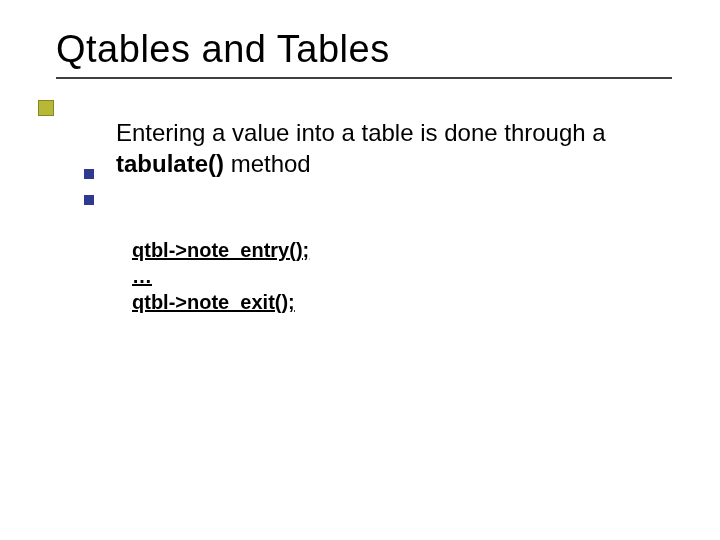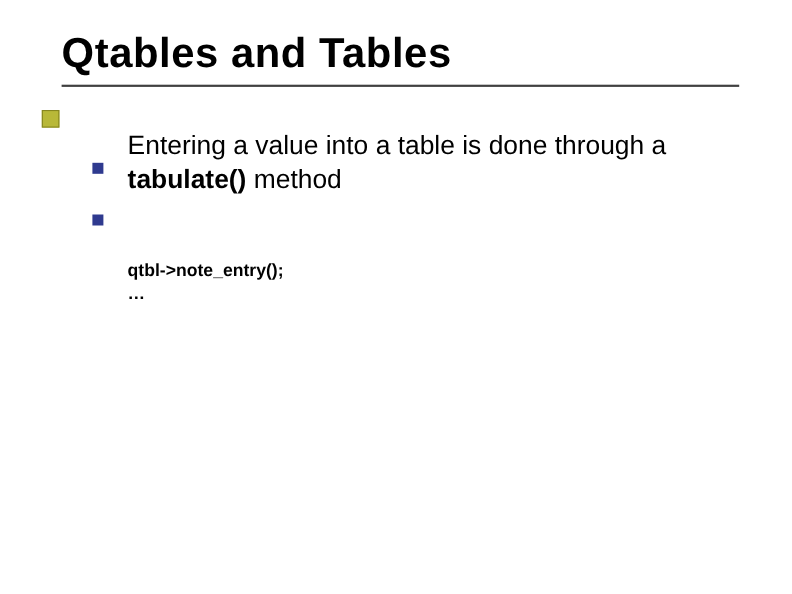--- a/index.html
+++ b/index.html
@@ -17,21 +17,21 @@
     width: 720px;
     height: 540px;
     box-sizing: border-box;
     padding: 28px 48px 20px 56px;
   }
   .title-wrap {
     position: relative;
   }
   .title {
     font-size: 38px;
-    font-weight: 700;
+    font-weight: 400;
     letter-spacing: 0.5px;
     margin: 0 0 6px 0;
   }
   .title-rule {
     height: 2px;
     background: #404040;
     width: 100%;
   }
   .accent-box {
     position: absolute;
@@ -41,21 +41,21 @@
     height: 16px;
     background: #b8b838;
     border: 1px solid #86861f;
     box-sizing: border-box;
   }
   .body {
     margin-top: 38px;
   }
   .item {
     display: flex;
-    align-items: center;
+    align-items: flex-end;
     margin-bottom: 6px;
   }
   .bullet-sq {
     width: 10px;
     height: 10px;
     background: #2f3a8f;
     flex: 0 0 10px;
     margin-top: 10px;
     margin-right: 22px;
     margin-left: 28px;
@@ -69,24 +69,25 @@
   }
   .bullet-arrow svg {
     display: block;
   }
   .item-text {
     font-size: 24px;
     line-height: 1.3;
   }
   .bold { font-weight: 700; }
   .code-block {
-    margin: 32px 0 34px 60px;
-    font-size: 16px;
+    margin: 32px 0 34px 76px;
+    font-size: 20px;
     line-height: 1.3;
     font-weight: 700;
+    text-decoration: underline;
   }
 </style>
 </head>
 <body>
 
 <div class="slide">
 
   <div class="title-wrap">
     <h1 class="title">Qtables and Tables</h1>
     <div class="title-rule"></div>
@@ -103,17 +104,18 @@
       </div>
     </div>
 
     <div class="item">
       <div class="bullet-sq"></div>
     </div>
 
     <div class="code-block">
       <div>qtbl-&gt;note_entry();</div>
       <div>…</div>
+      <div>qtbl-&gt;note_exit();</div>
     </div>
 
 
   </div>
 </div>
 
 </body></html>

